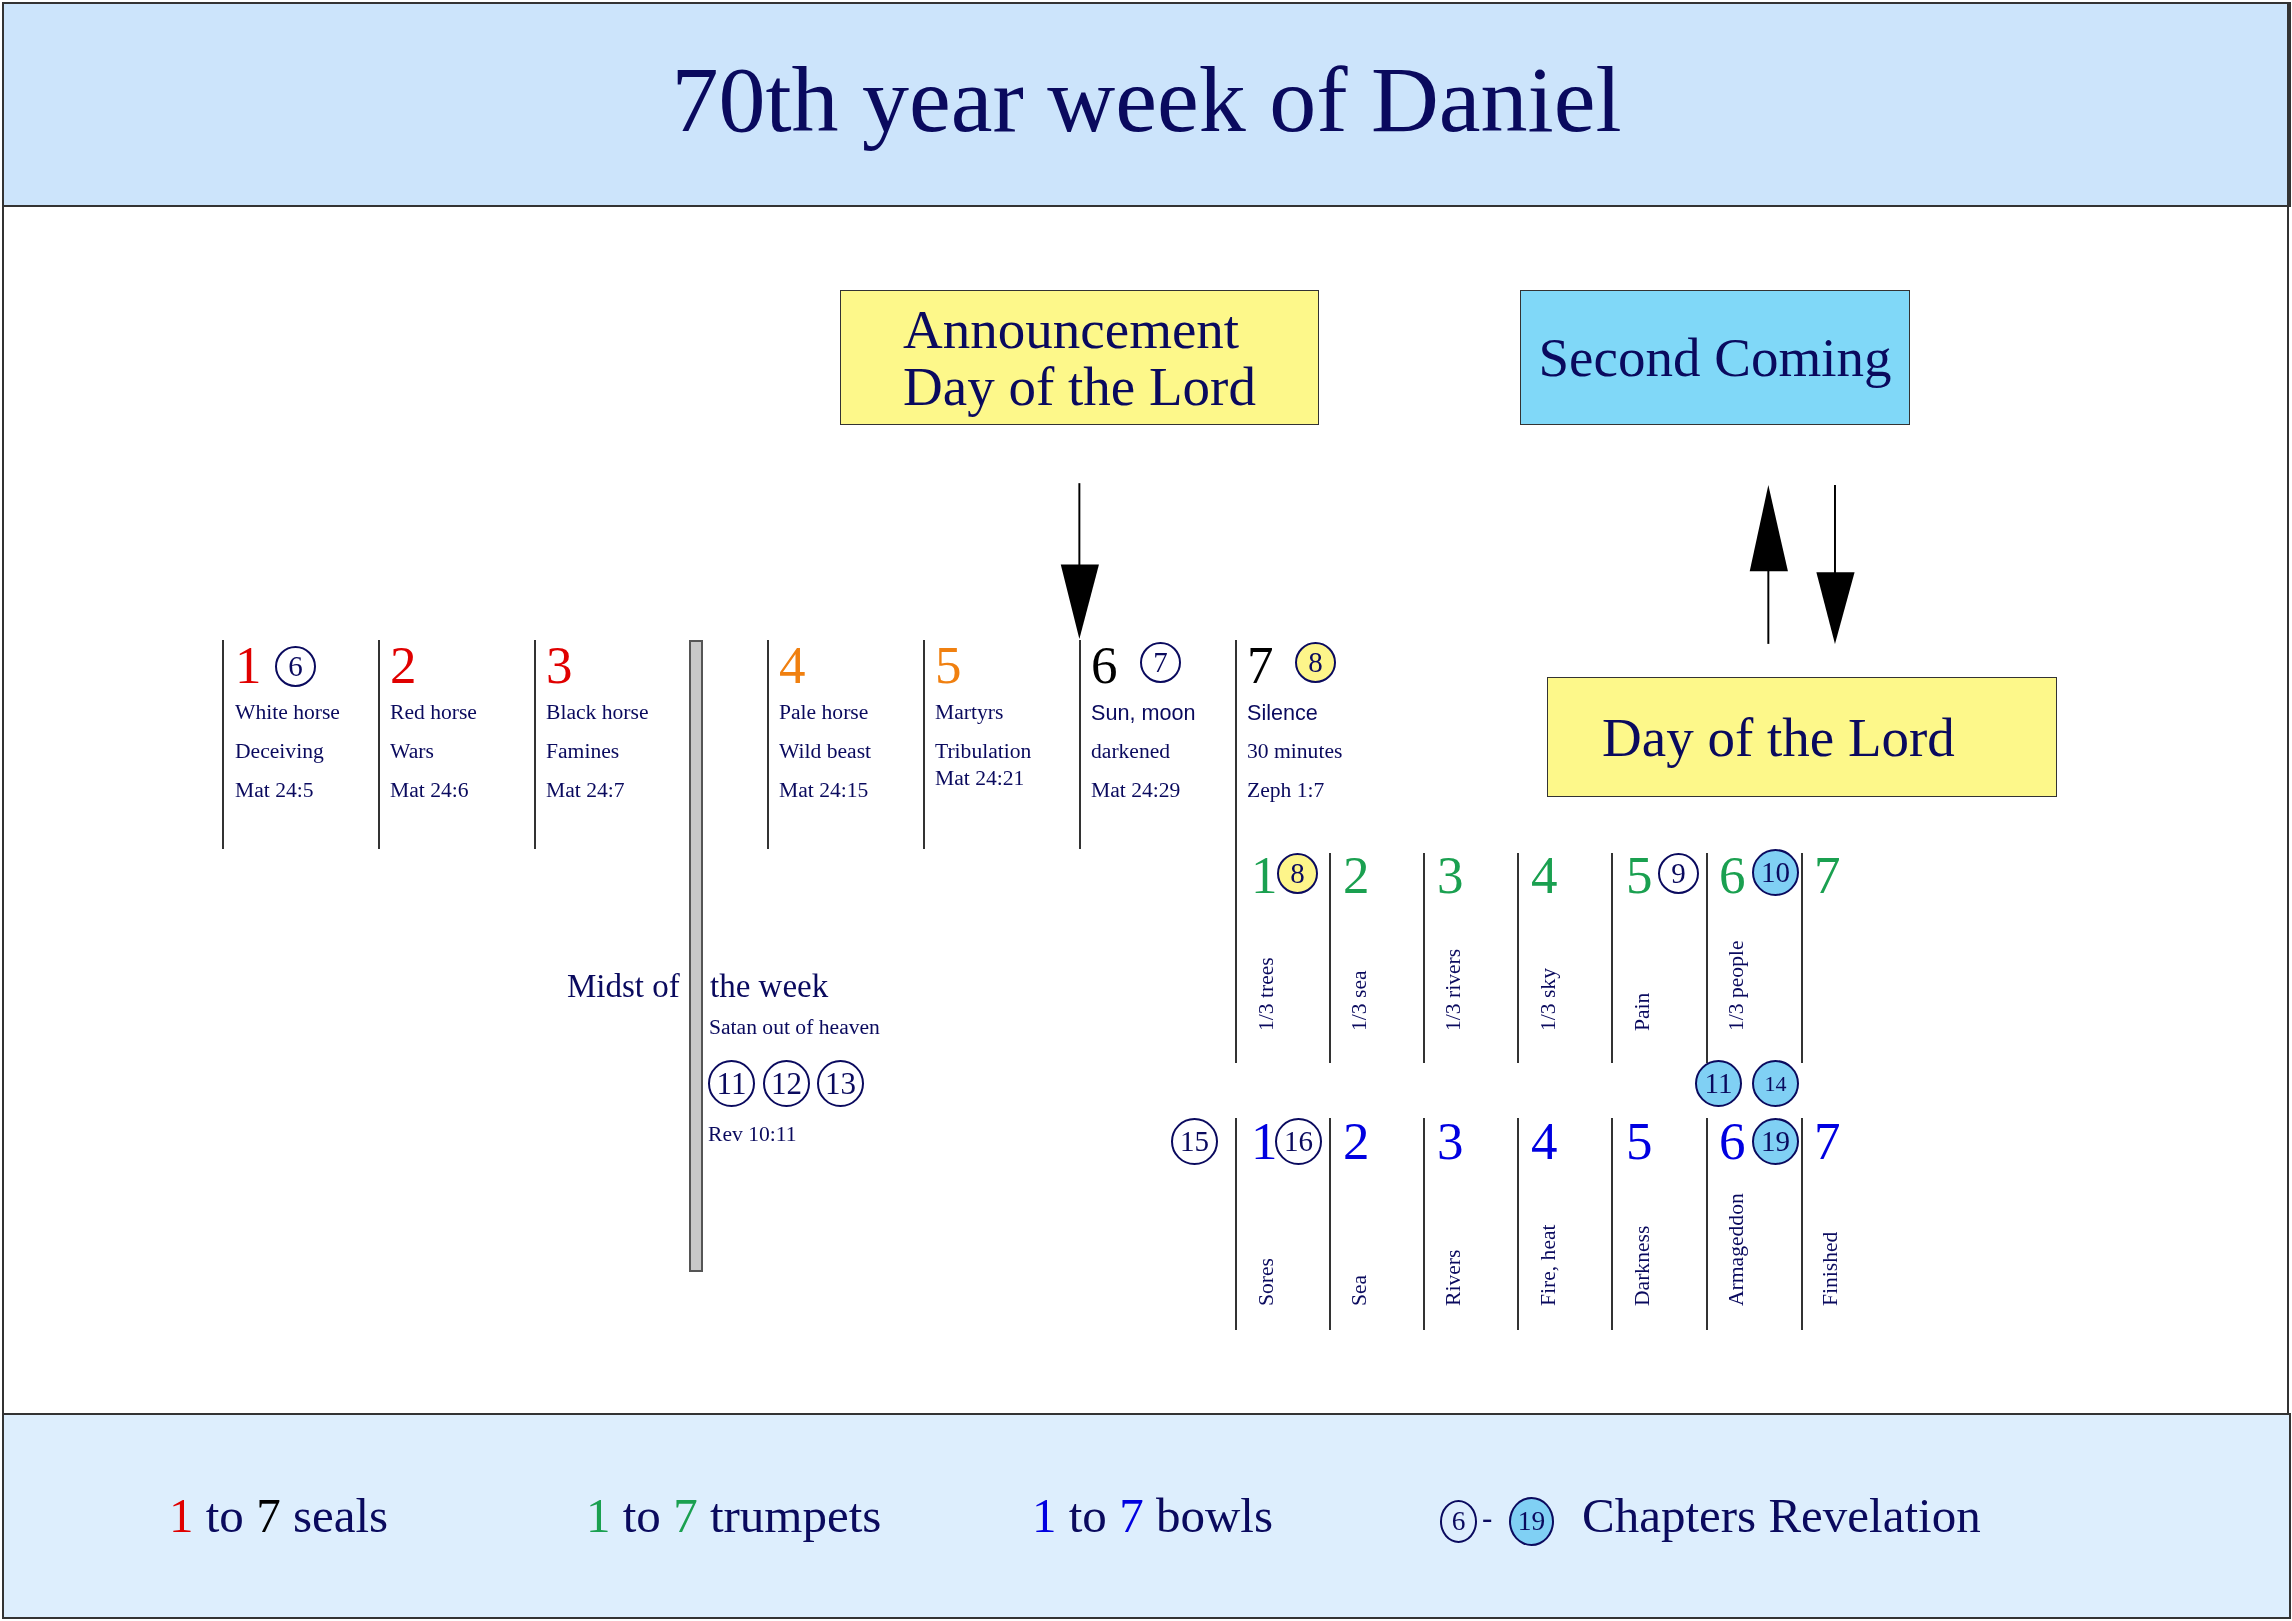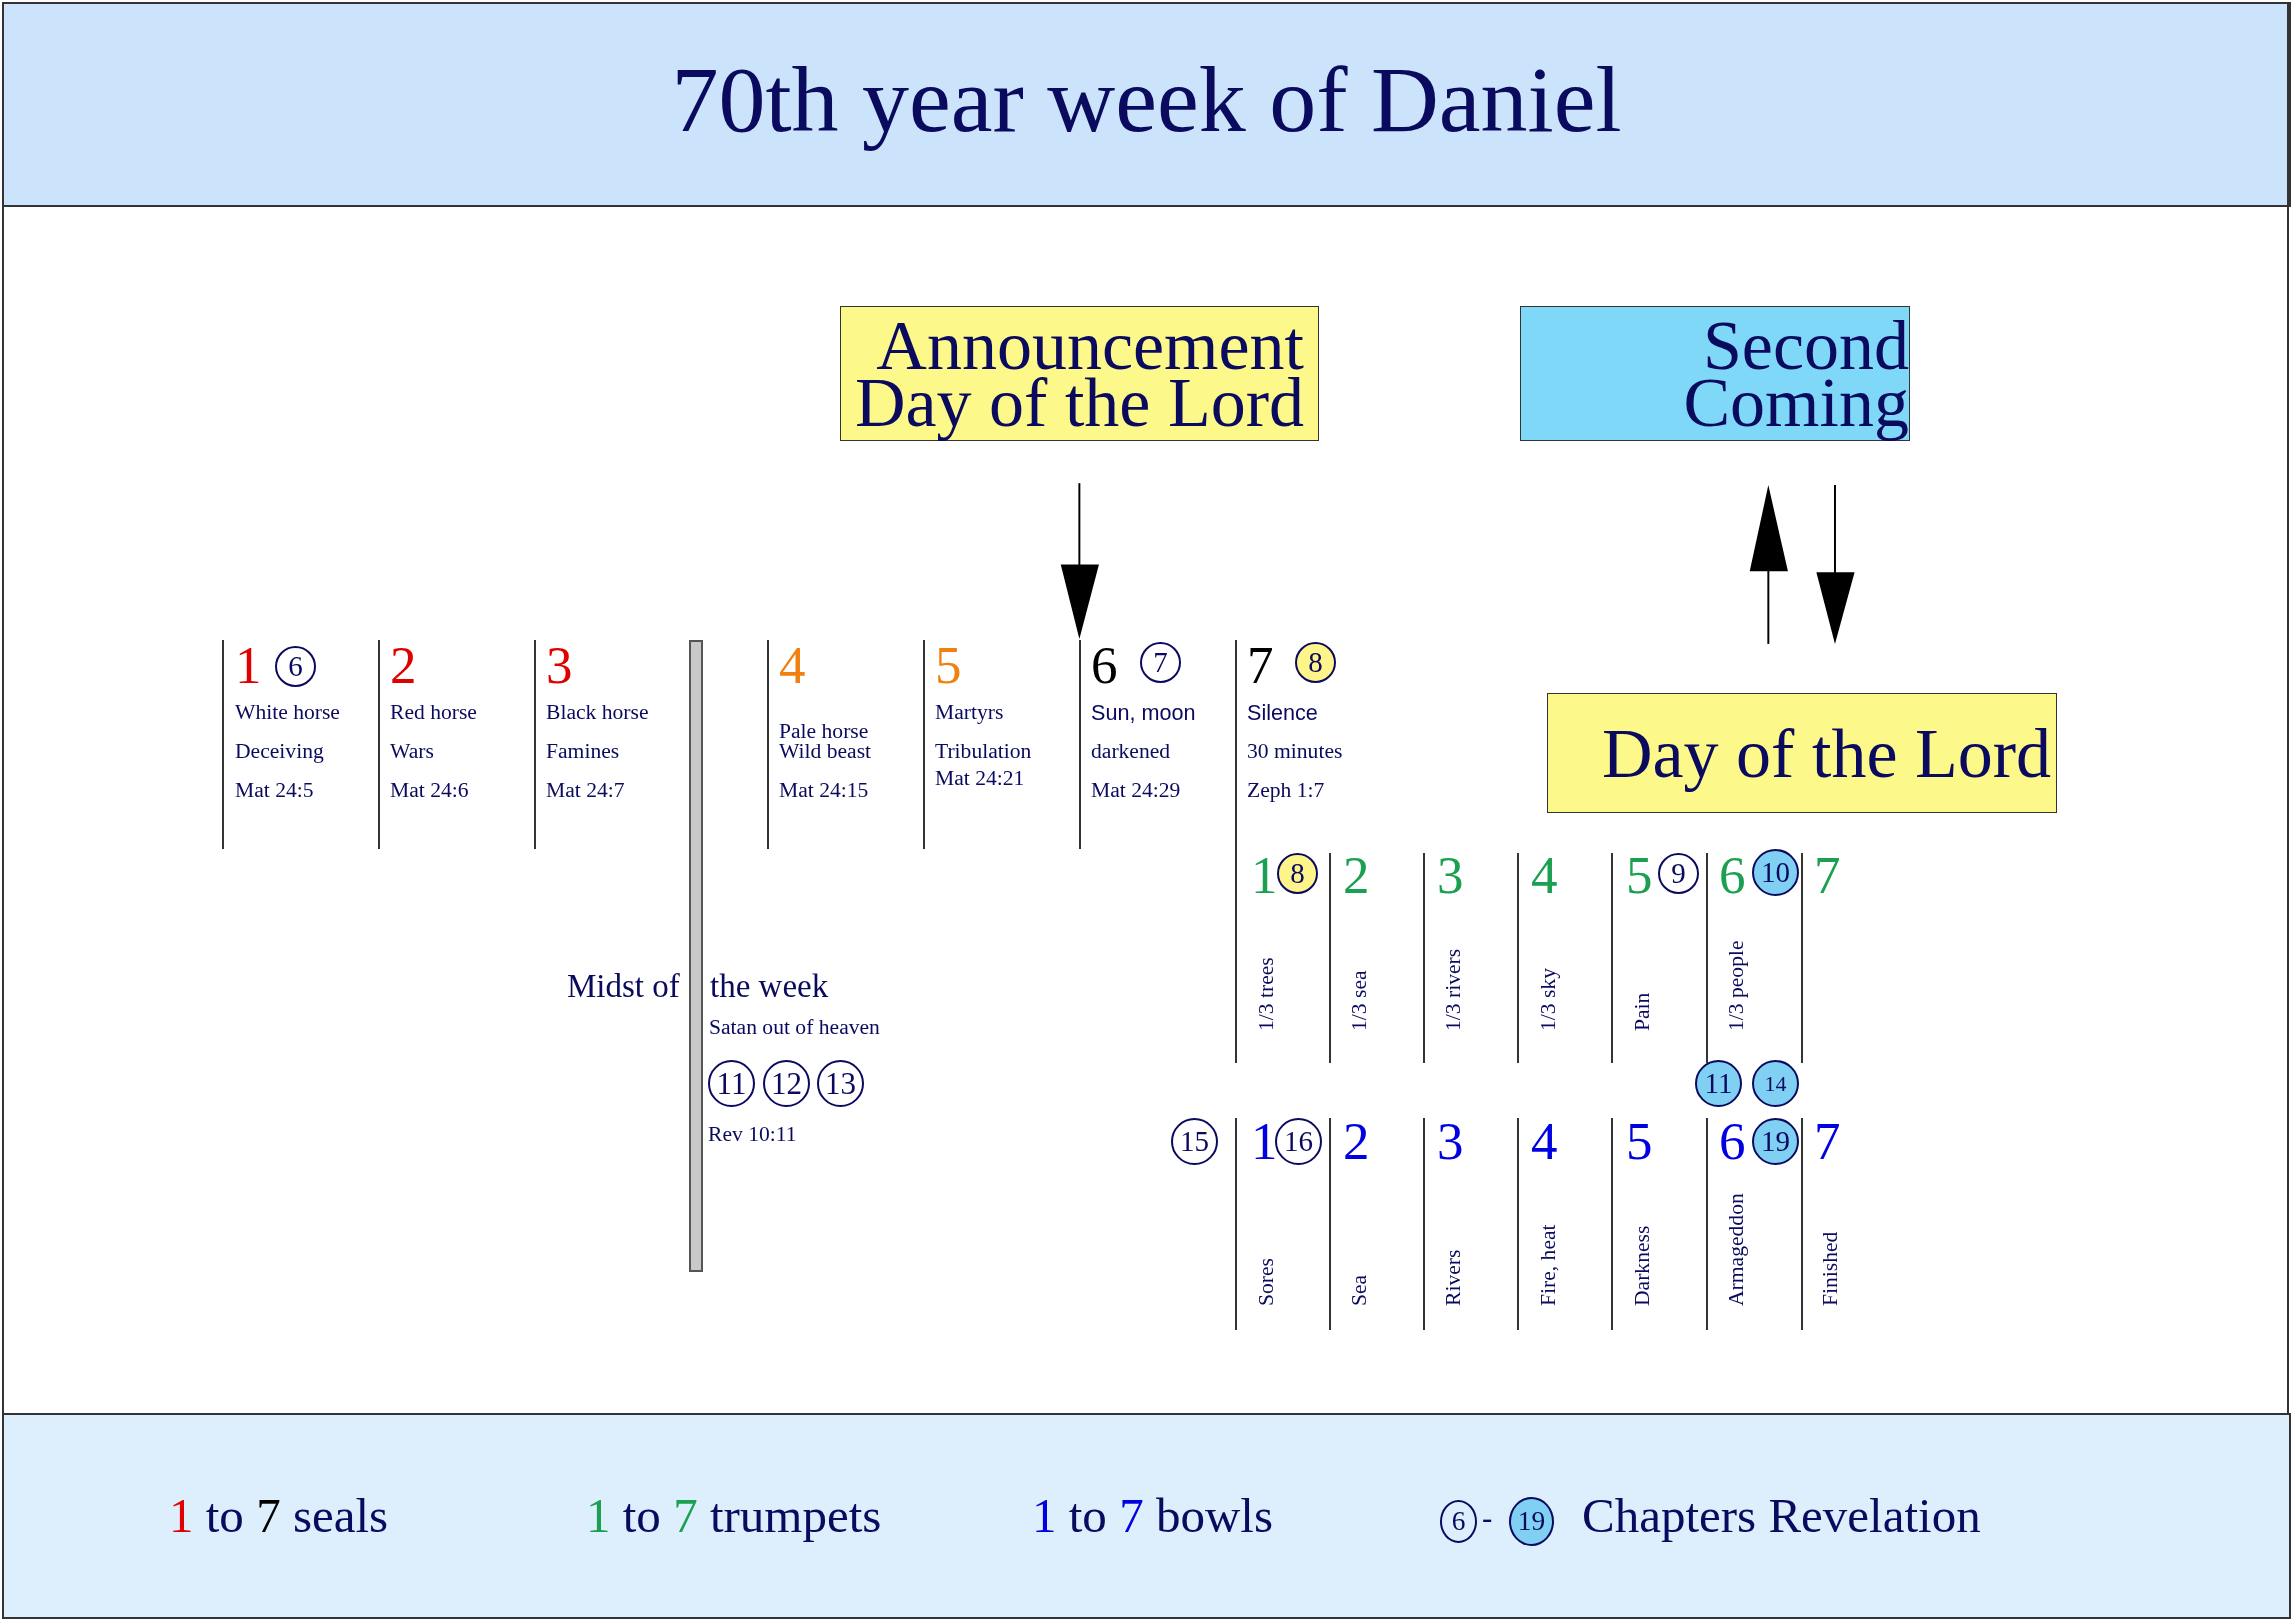--- a/index.html
+++ b/index.html
@@ -2,21 +2,21 @@
 <html><head>
 <meta charset="utf-8">
 <style>
   html,body{margin:0;padding:0;background:#fff;}
   body{width:2293px;height:1621px;position:relative;overflow:hidden;font-family:"Liberation Serif","DejaVu Serif",serif;color:#0a0a5e;}
   .abs{position:absolute;}
   #frame{position:absolute;left:2px;top:2px;width:2287px;height:1615px;border:2px solid #333;box-sizing:border-box;}
   #header{position:absolute;left:2px;top:2px;width:2289px;height:205px;background:#cce4fb;border:2px solid #333;box-sizing:border-box;}
   #title{position:absolute;left:0;right:0;top:41px;text-align:center;font-size:94px;line-height:108px;color:#0a0a5e;}
   #footer{position:absolute;left:2px;top:1413px;width:2289px;height:206px;background:#ddeefd;border:2px solid #333;box-sizing:border-box;}
-  .box{position:absolute;border:1.5px solid #333;box-sizing:border-box;display:flex;align-items:center;justify-content:center;text-align:right;font-size:70px;line-height:57px;color:#0a0a5e;margin-top:16px;}
+  .box{position:absolute;border:1.5px solid #333;box-sizing:border-box;display:flex;align-items:center;justify-content:center;text-align:left;font-size:55px;line-height:57px;color:#0a0a5e;}
   .yellow{background:#fdf88a;}
   .cyan{background:#80d8f8;}
   .vline{position:absolute;width:2px;background:#333;}
   .bigno{position:absolute;font-size:53px;line-height:53px;}
   .sm{position:absolute;font-size:21.6px;line-height:23.5px;white-space:nowrap;color:#0a0a5e;}
   .sans{font-family:"Liberation Sans","DejaVu Sans",sans-serif;}
   .circ{position:absolute;border:2px solid #0a0a5e;border-radius:50%;box-sizing:border-box;display:flex;align-items:center;justify-content:center;color:#0a0a5e;font-size:29px;background:transparent;}
   .cy{background:#80d0f4;}
   .yl{background:#fdf58a;}
   .rot{position:absolute;transform:rotate(-90deg);transform-origin:left top;font-size:21.6px;white-space:nowrap;color:#0a0a5e;}
@@ -84,21 +84,21 @@
   <div class="sm" style="left:390px;top:779px;">Mat 24:6</div>
 </div>
 <div>
   <div class="bigno red" style="left:546px;top:639px;">3</div>
   <div class="sm" style="left:546px;top:701px;">Black horse</div>
   <div class="sm" style="left:546px;top:740px;">Famines</div>
   <div class="sm" style="left:546px;top:779px;font-family:Liberation Serif, serif;">Mat 24:7</div>
 </div>
 <div>
   <div class="bigno orange" style="left:779px;top:639px;">4</div>
-  <div class="sm" style="left:779px;top:701px;margin-top:19px;">Pale horse</div>
+  <div class="sm" style="left:779px;top:701px;">Pale horse</div>
   <div class="sm" style="left:779px;top:740px;">Wild beast</div>
   <div class="sm" style="left:779px;top:779px;">Mat 24:15</div>
 </div>
 <div>
   <div class="bigno orange" style="left:935px;top:639px;">5</div>
   <div class="sm" style="left:935px;top:701px;">Martyrs</div>
   <div class="sm" style="left:935px;top:740px;">Tribulation</div>
   <div class="sm" style="left:935px;top:767px;">Mat 24:21</div>
 </div>
 <div>

